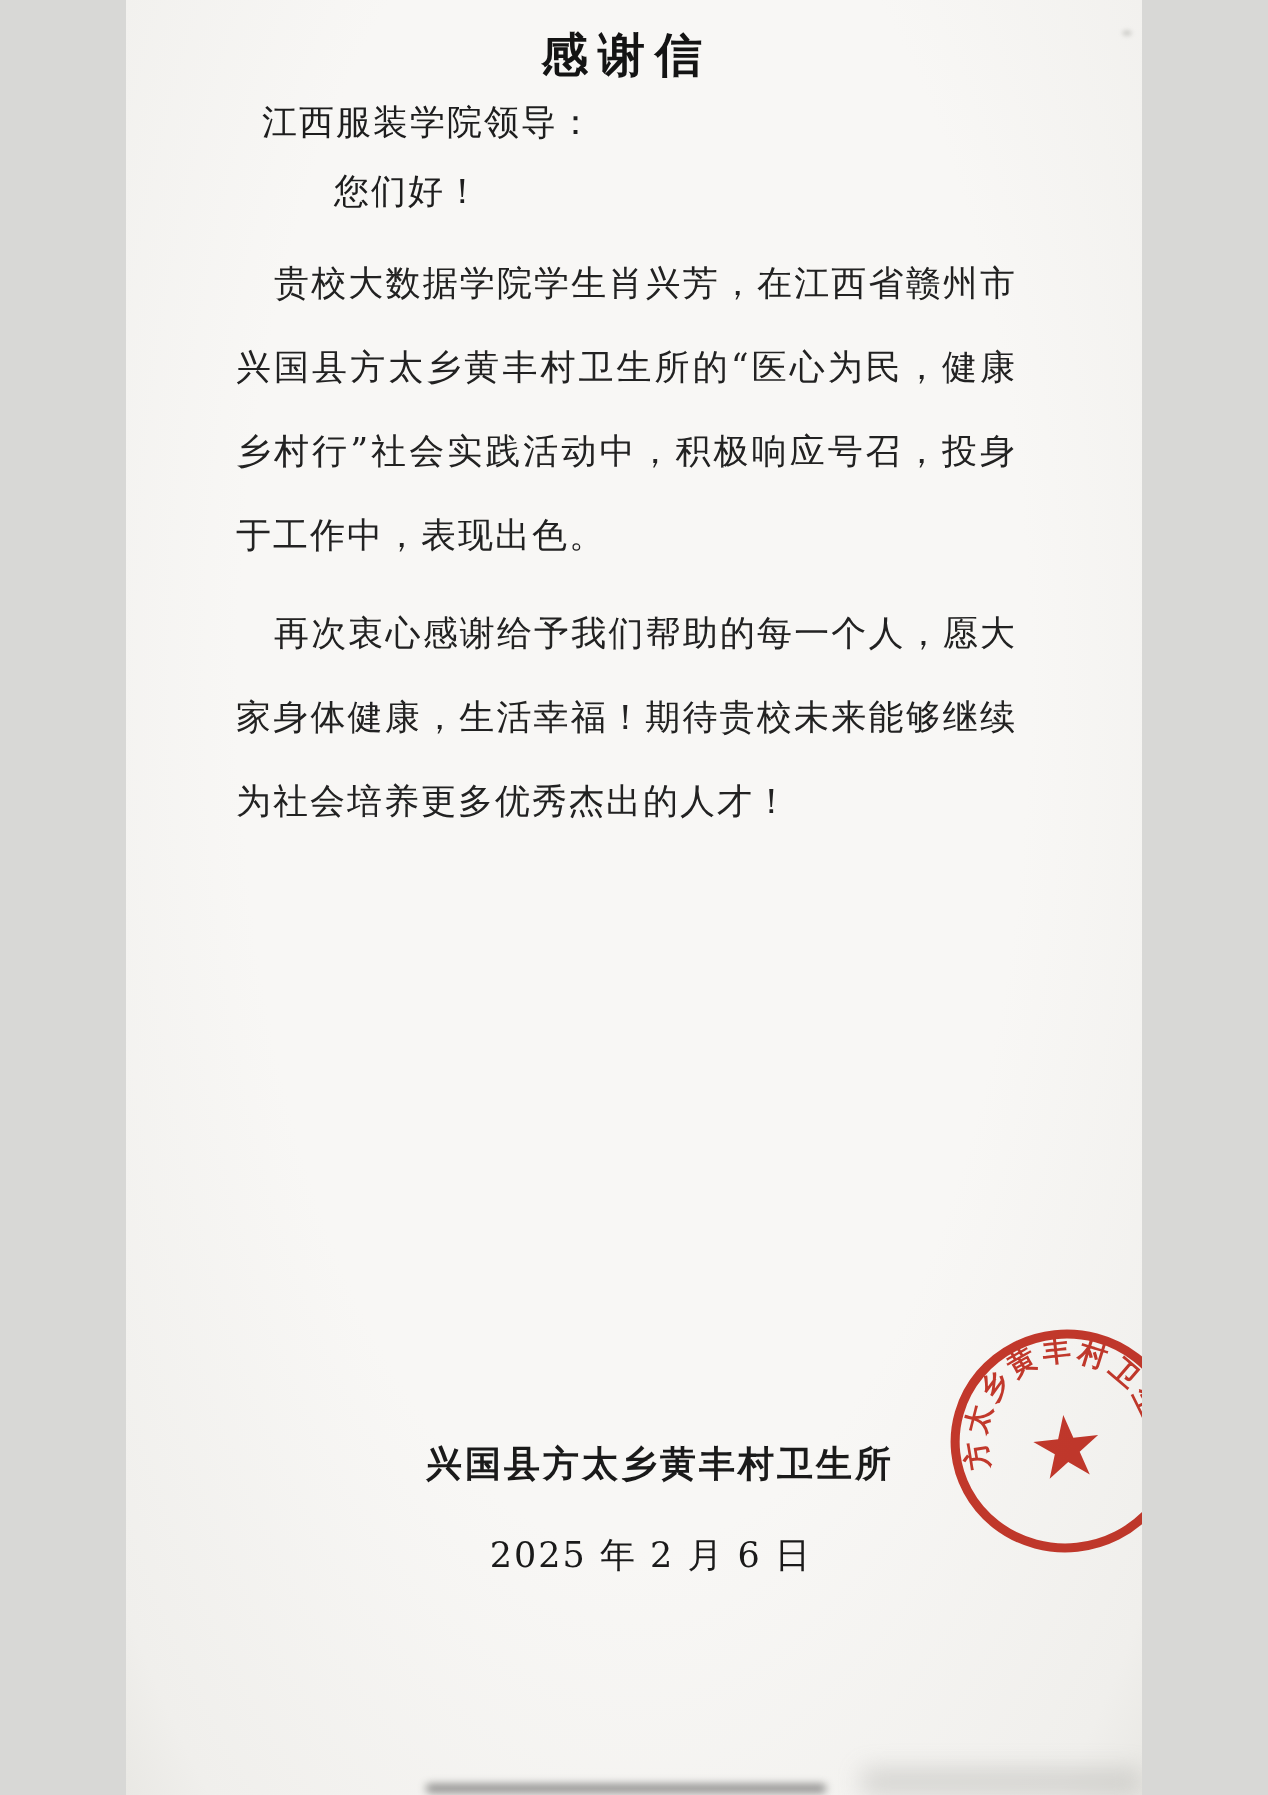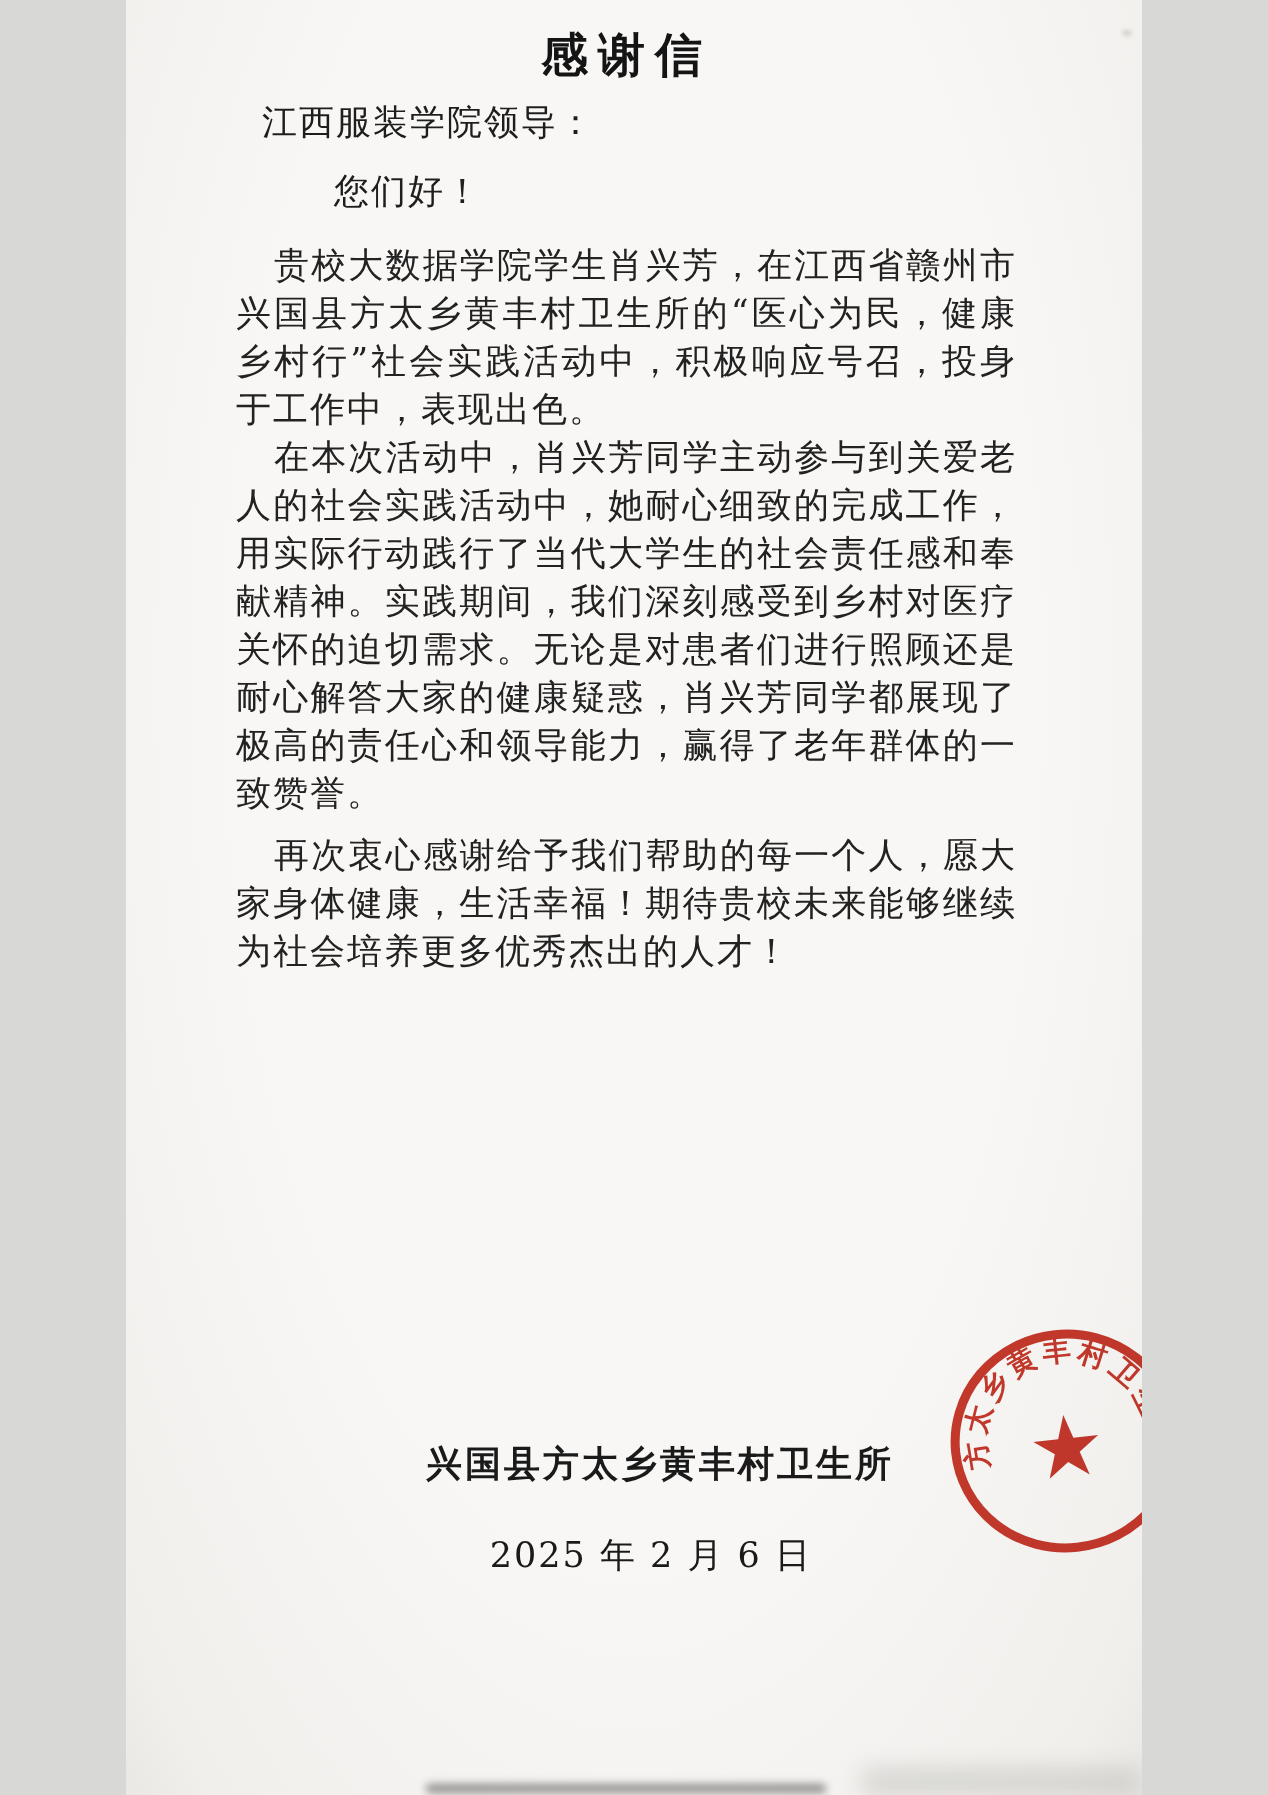--- a/index.html
+++ b/index.html
@@ -35,21 +35,21 @@
     letter-spacing: 2px;
   }
   .greeting {
     margin: 22px 0 26px 98px;
     font-size: 35px;
     letter-spacing: 2px;
   }
   .body-p {
     margin: 0;
     font-size: 35px;
-    line-height: 48px;
+    line-height: 84px;
     letter-spacing: 2px;
     text-align: justify;
     text-indent: 38px;
     color: #222;
   }
   .body-p.gap-large { margin-top: 40px; }
   .body-p.gap-small { margin-top: 14px; }
   .signature {
     position: absolute;
     top: 1440px;
@@ -120,21 +120,20 @@
 <div class="page">
   <div class="letter">
     <h1 class="title">感谢信</h1>
 
     <div class="salutation">江西服装学院领导：</div>
 
     <div class="greeting">您们好！</div>
 
     <p class="body-p">贵校大数据学院学生肖兴芳，在江西省赣州市兴国县方太乡黄丰村卫生所的“医心为民，健康乡村行”社会实践活动中，积极响应号召，投身于工作中，表现出色。</p>
 
-    <p class="body-p">在本次活动中，肖兴芳同学主动参与到关爱老人的社会实践活动中，她耐心细致的完成工作，用实际行动践行了当代大学生的社会责任感和奉献精神。实践期间，我们深刻感受到乡村对医疗关怀的迫切需求。无论是对患者们进行照顾还是耐心解答大家的健康疑惑，肖兴芳同学都展现了极高的责任心和领导能力，赢得了老年群体的一致赞誉。</p>
 
 
     <p class="body-p gap-small">再次衷心感谢给予我们帮助的每一个人，愿大家身体健康，生活幸福！期待贵校未来能够继续为社会培养更多优秀杰出的人才！</p>
   </div>
 
   <div class="signature">兴国县方太乡黄丰村卫生所</div>
 
   <div class="date">2025 年 2 月 6 日</div>
 
   <svg class="stamp" viewBox="0 0 240 240" xmlns="http://www.w3.org/2000/svg">

